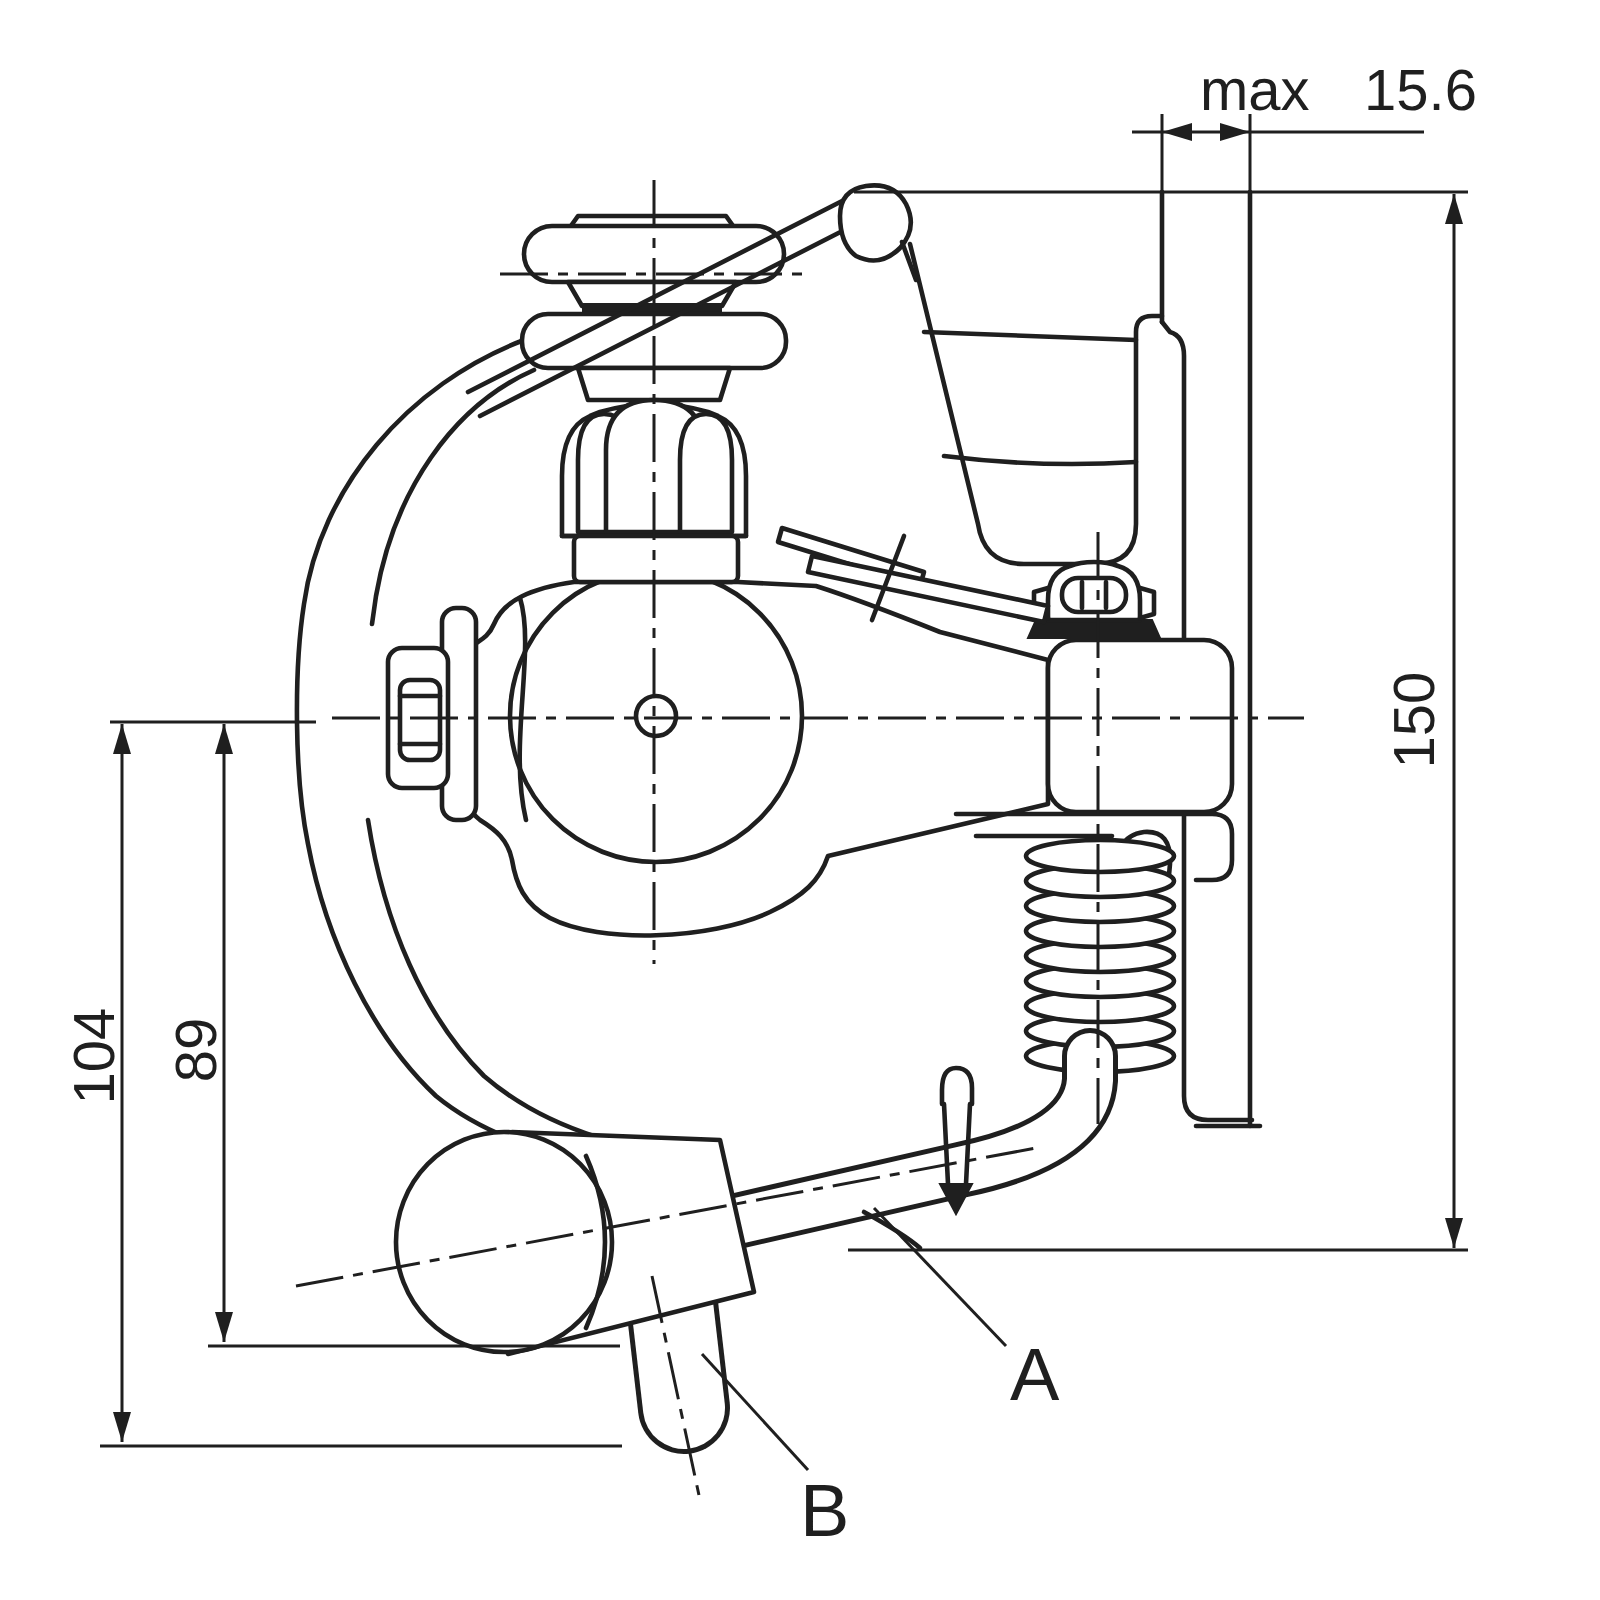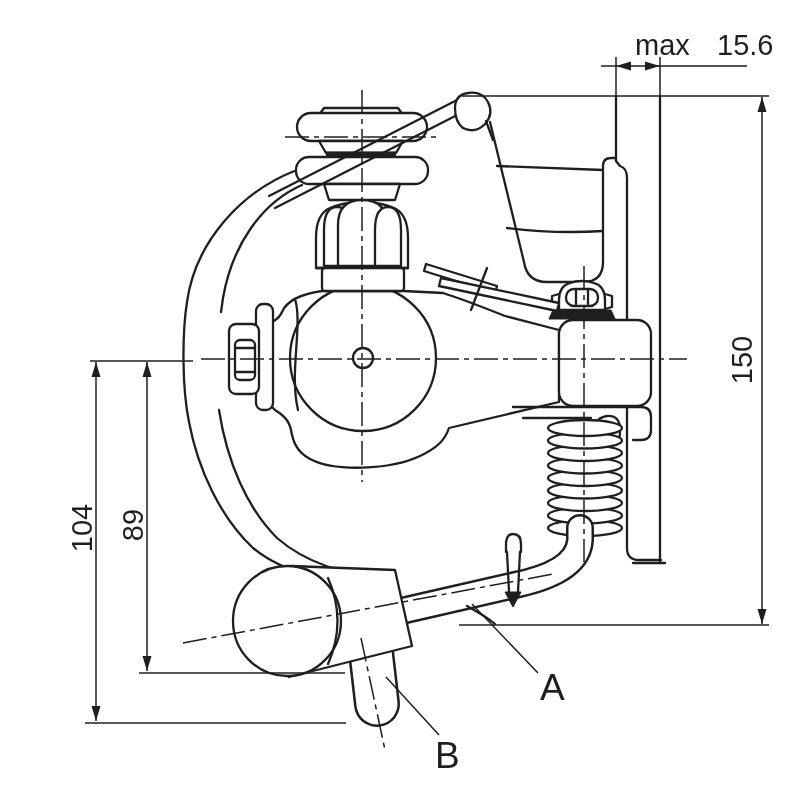--- a/index.html
+++ b/index.html
@@ -1,16 +1,16 @@
 <!DOCTYPE html>
 <html><head>
 <meta charset="utf-8">
 <style>
   html,body{margin:0;padding:0;background:#ffffff;width:800px;height:800px;overflow:hidden;}
-  #stage{width:710px;height:800px;position:relative;background:#ffffff;padding-left:35px;}
+  #stage{width:710px;height:800px;position:relative;background:#ffffff;}
   svg{display:block;}
   .obj{fill:none;stroke:#1f1f1f;stroke-width:2.3;stroke-linecap:round;stroke-linejoin:round;}
   .objf{fill:#ffffff;stroke:#1f1f1f;stroke-width:2.3;stroke-linecap:round;stroke-linejoin:round;}
   .thin{fill:none;stroke:#1f1f1f;stroke-width:1.5;stroke-linecap:butt;}
   .cl{fill:none;stroke:#1f1f1f;stroke-width:1.5;stroke-dasharray:24 5 5 5;stroke-linecap:butt;}
   .ah{fill:#1f1f1f;stroke:none;}
   .dark{fill:#1f1f1f;stroke:#1f1f1f;stroke-width:1;}
   .dimtxt{font-family:"Liberation Sans","DejaVu Sans",sans-serif;font-size:29px;fill:#1f1f1f;}
   .lbltxt{font-family:"Liberation Sans","DejaVu Sans",sans-serif;font-size:37px;fill:#1f1f1f;}
 </style>

